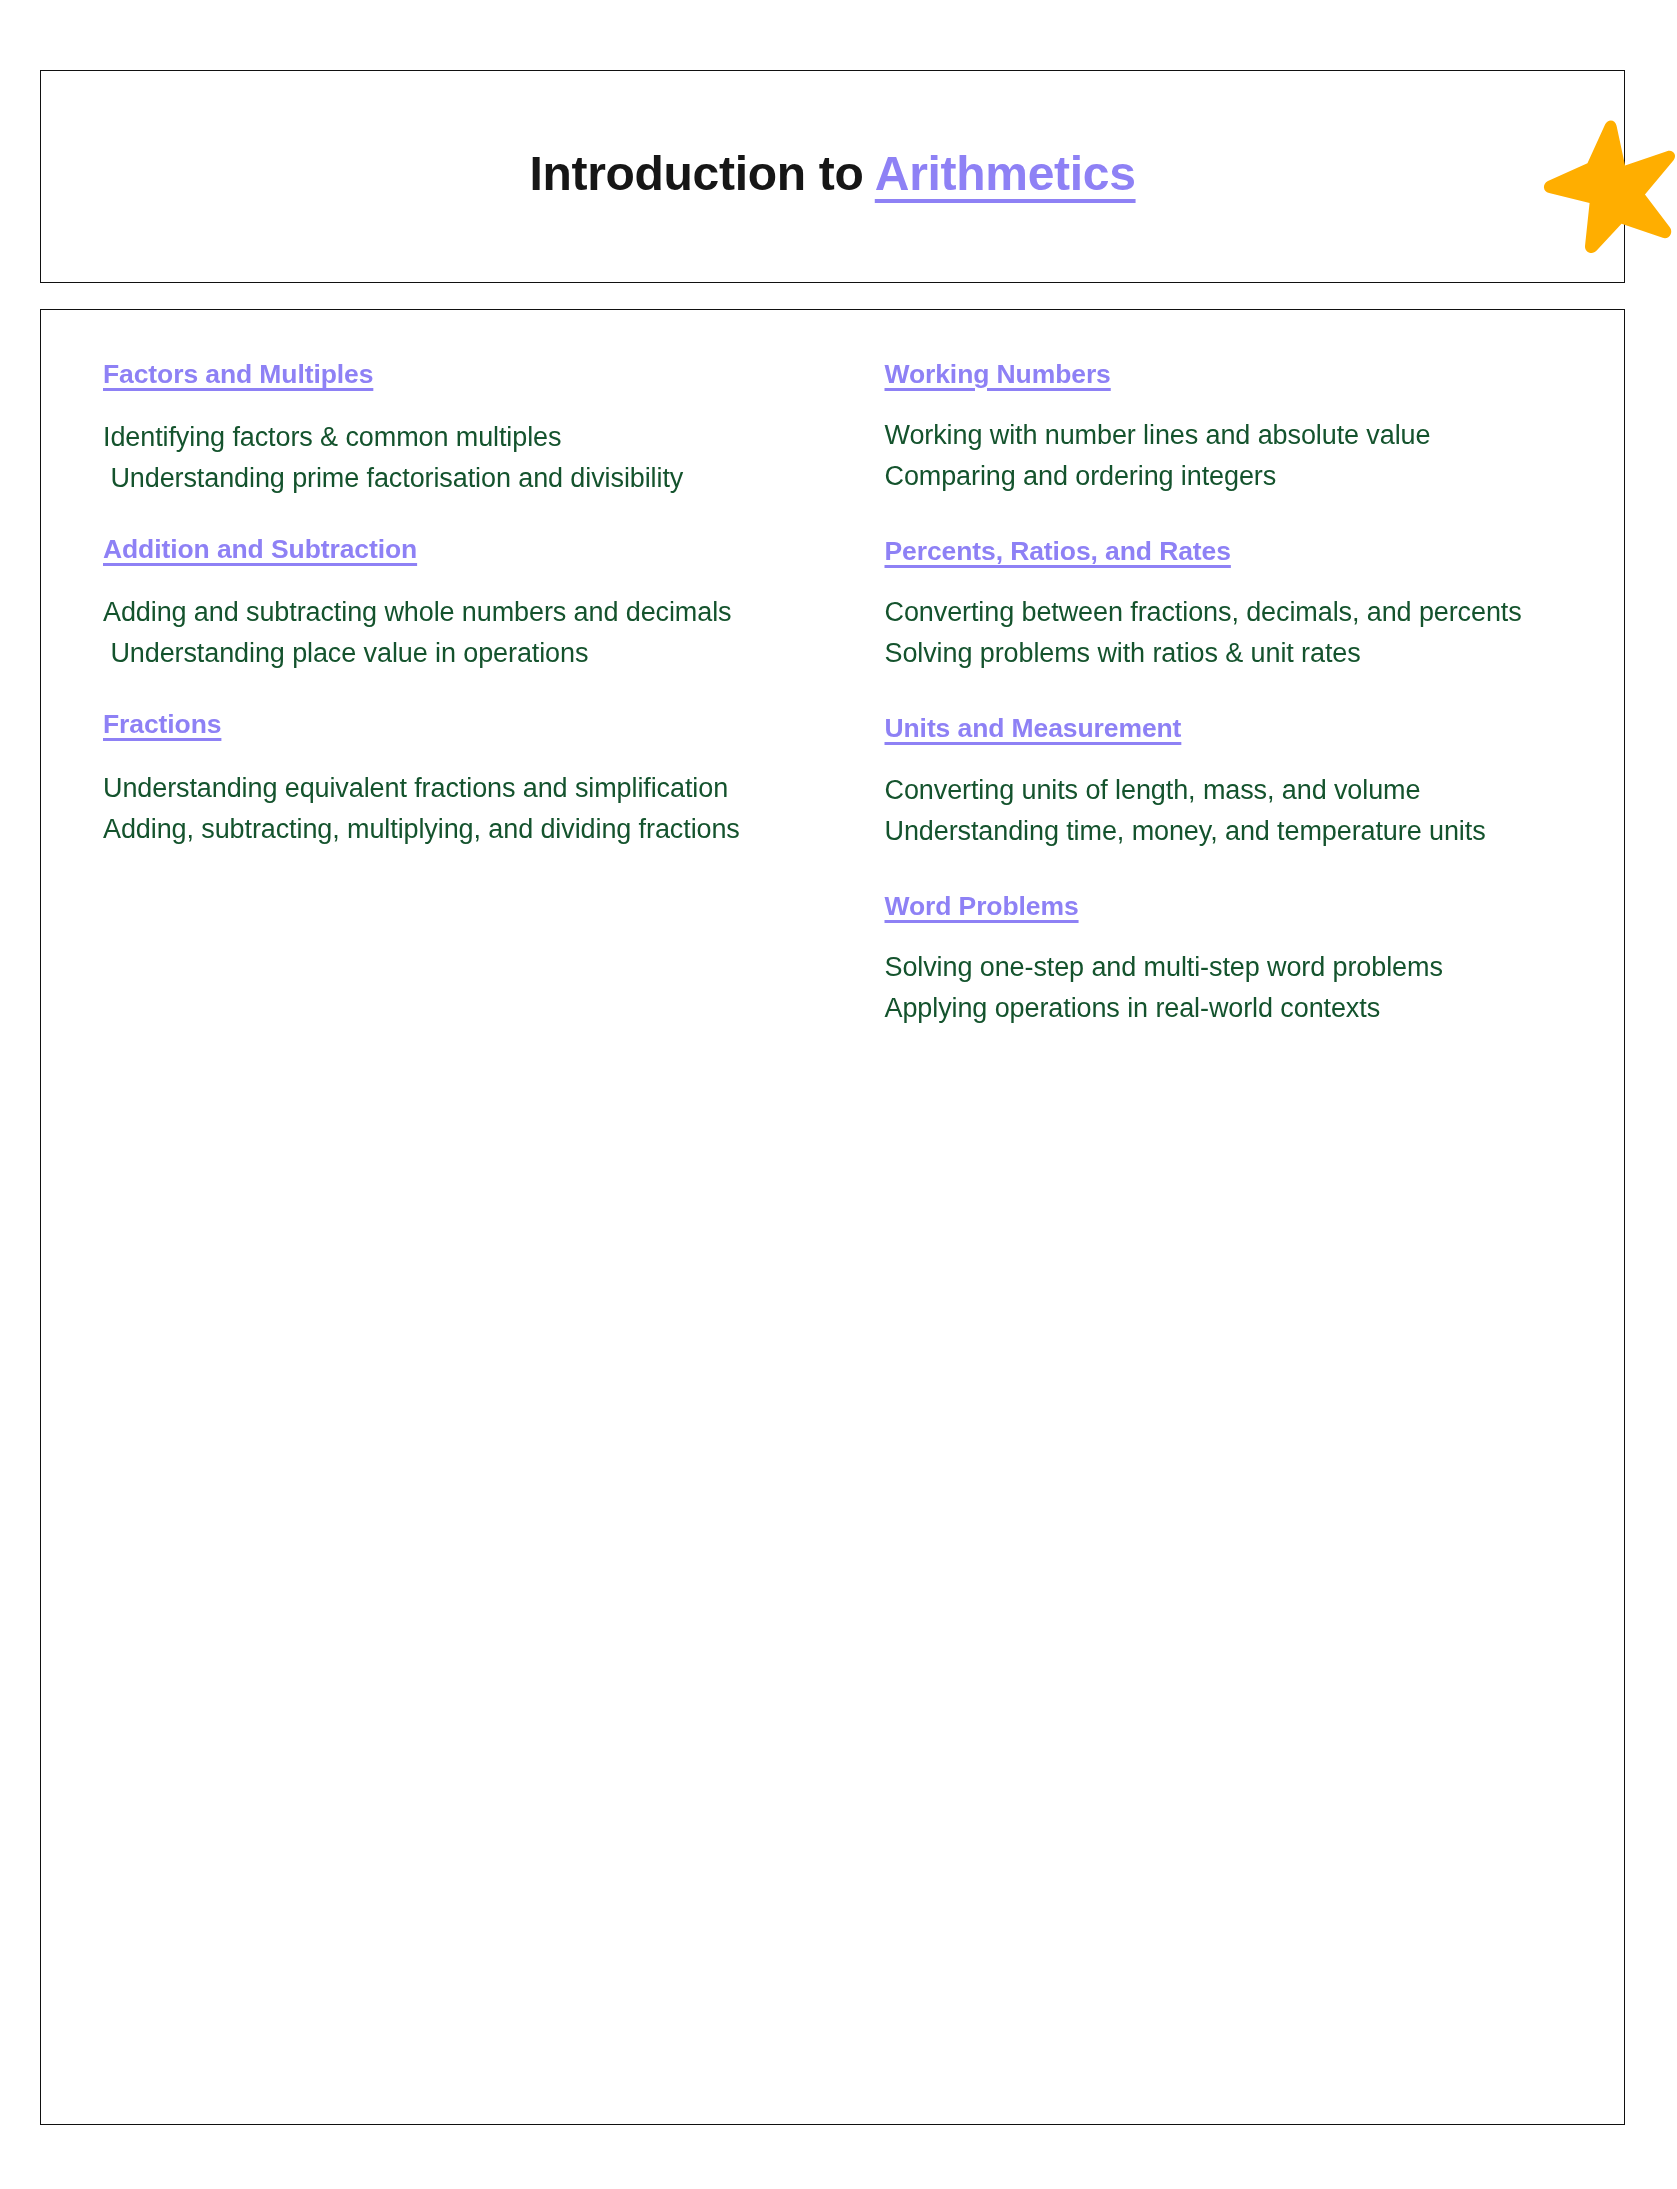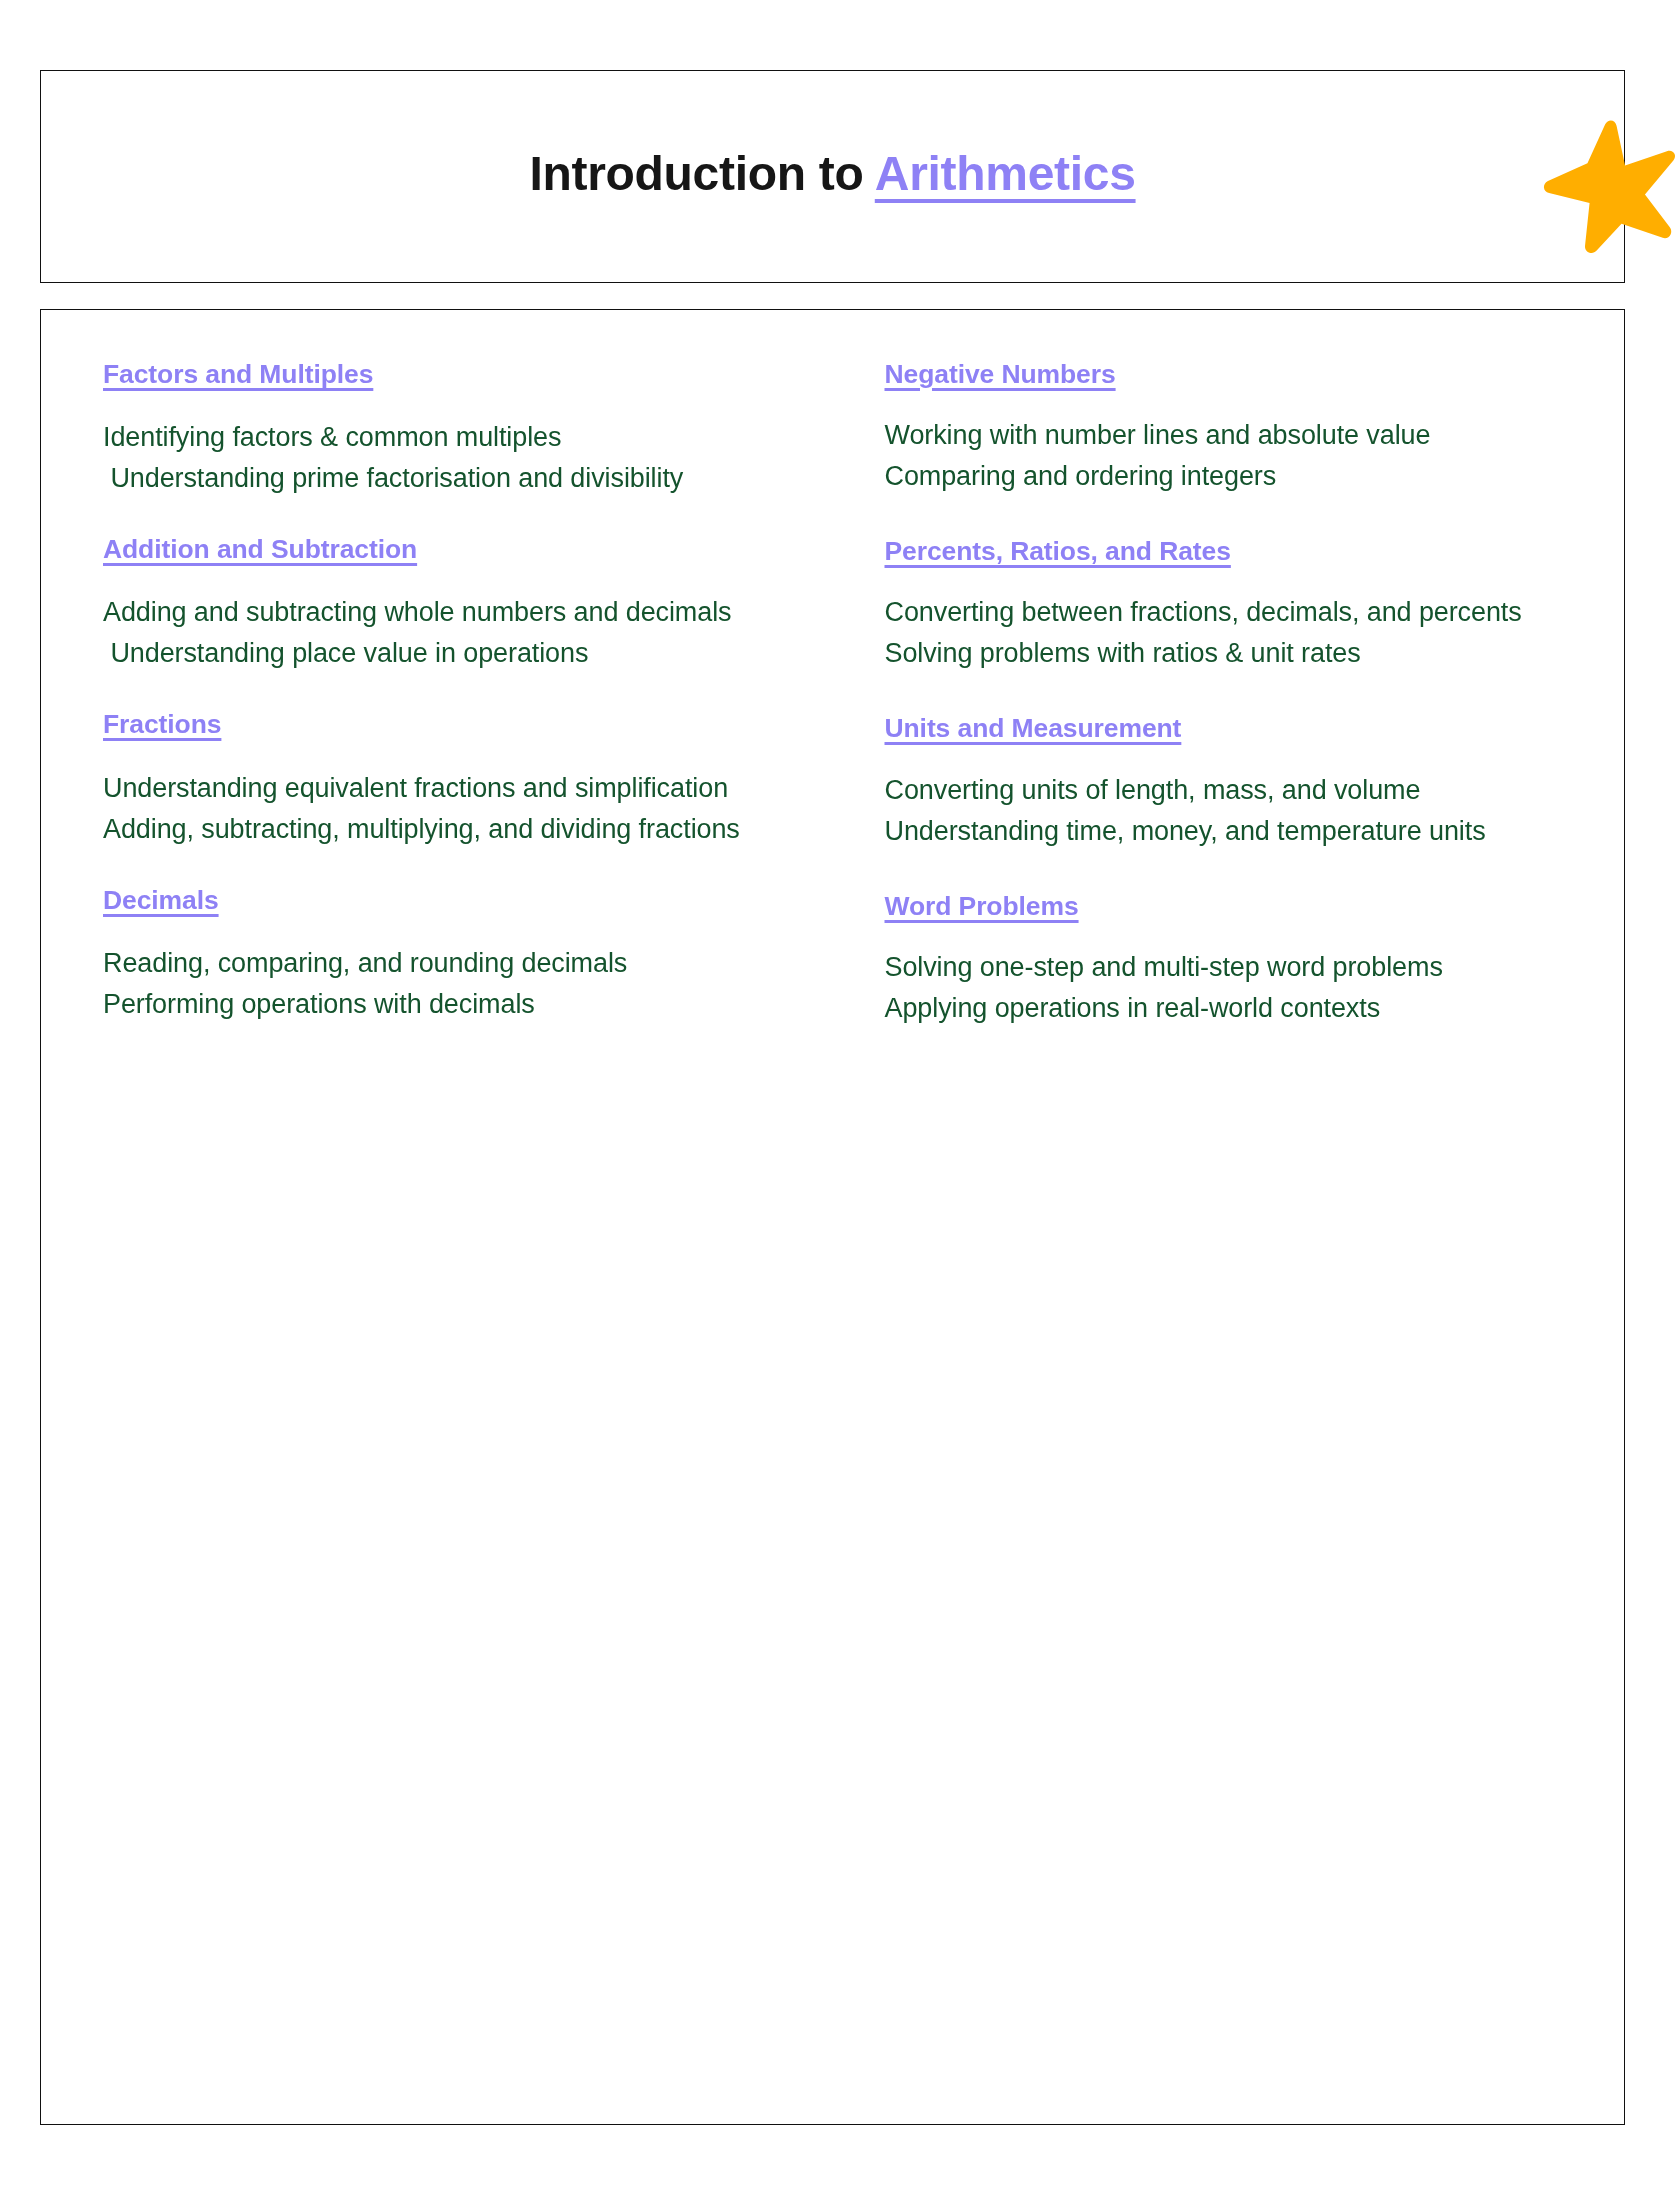--- a/index.html
+++ b/index.html
@@ -183,32 +183,27 @@
           <p class="section-body">Adding and subtracting whole numbers and decimals
  Understanding place value in operations</p>
         </div>
 
         <div class="section">
           <div class="section-heading">Fractions</div>
           <p class="section-body">Understanding equivalent fractions and simplification
 Adding, subtracting, multiplying, and dividing fractions</p>
         </div>
 
-        <div class="section">
-          <div class="section-heading">Decimals</div>
-          <p class="section-body">Reading, comparing, and rounding decimals
-Performing operations with decimals</p>
-        </div>
 
       </div>
 
       <div class="column column-right">
 
         <div class="section">
-          <div class="section-heading">Negative Numbers</div>
+          <div class="section-heading">Working Numbers</div>
           <p class="section-body">Working with number lines and absolute value
 Comparing and ordering integers</p>
         </div>
 
 
         <div class="section">
           <div class="section-heading">Percents, Ratios, and Rates</div>
           <p class="section-body">Converting between fractions, decimals, and percents
 Solving problems with ratios &amp; unit rates</p>
         </div>

